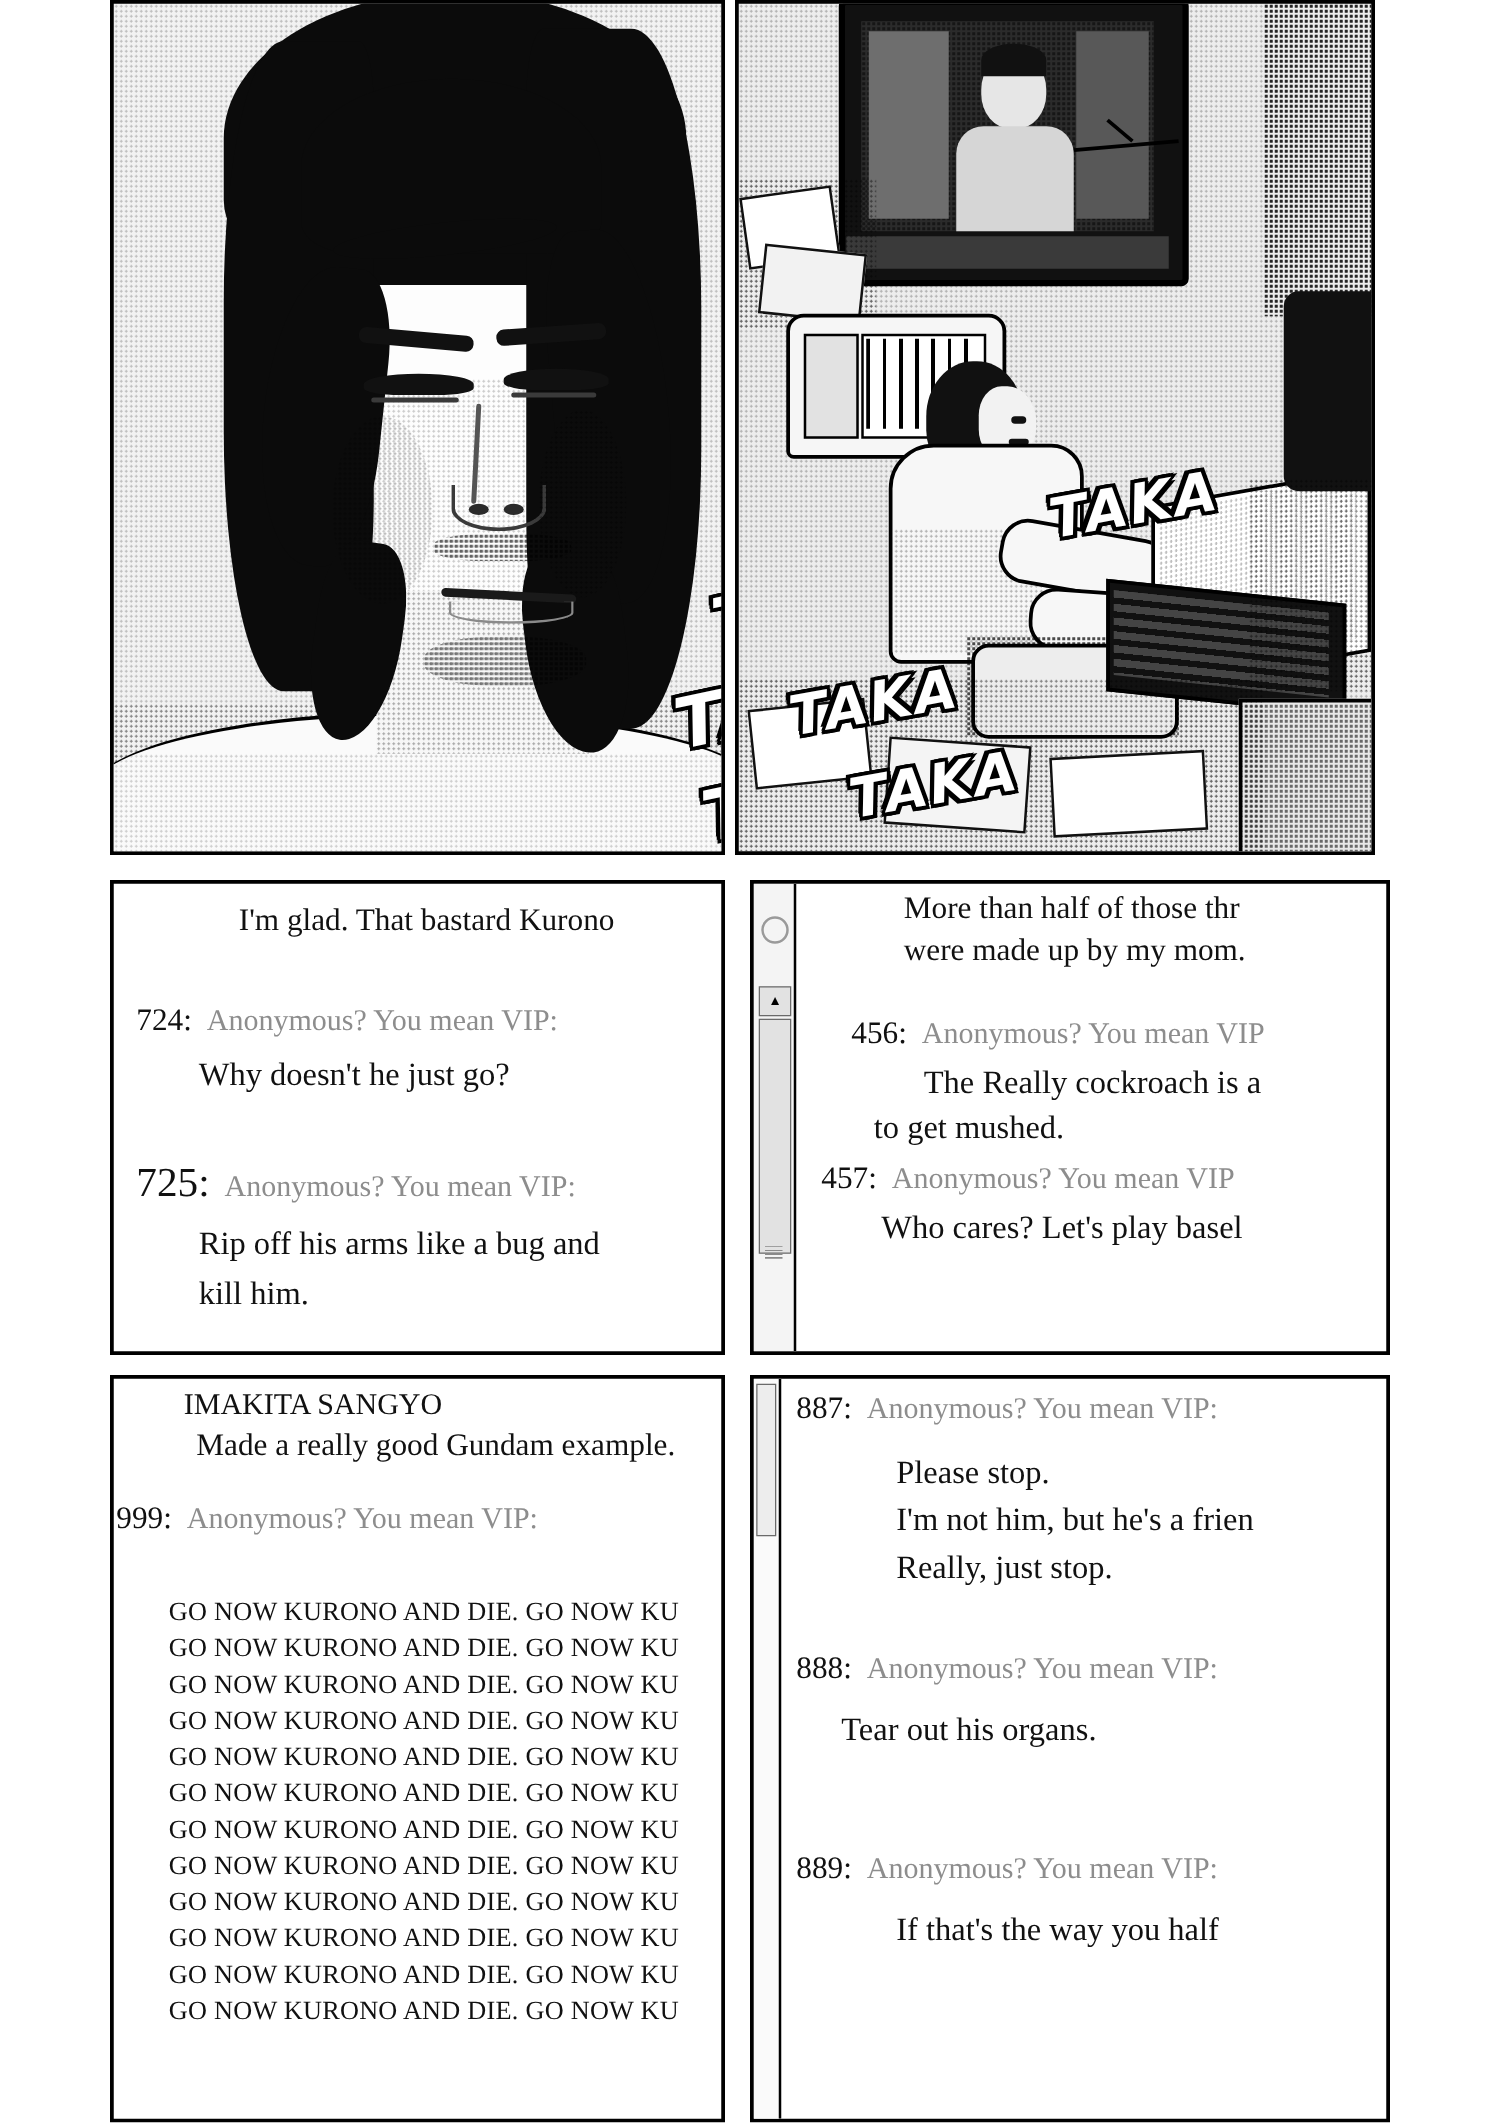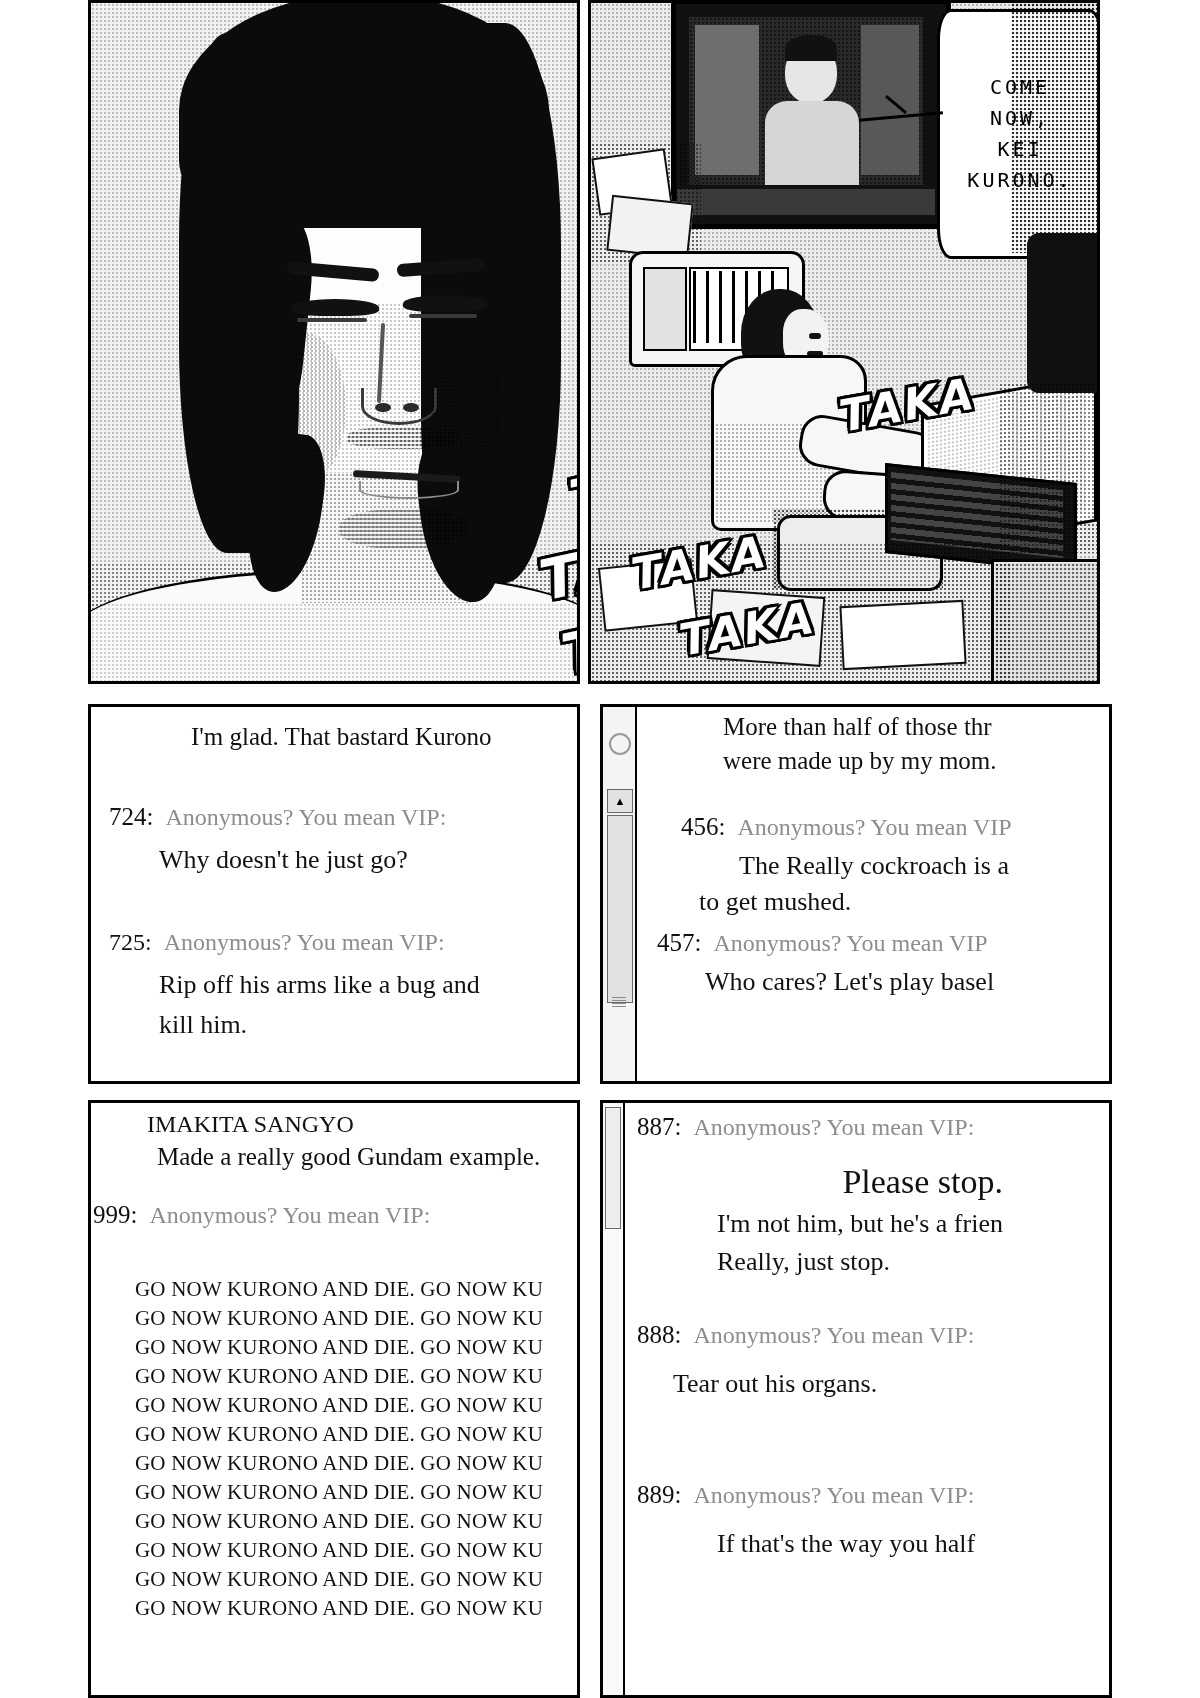--- a/index.html
+++ b/index.html
@@ -231,26 +231,20 @@
         <div class="tone dense" style="left:0;top:0;width:100%;height:100%;opacity:.5;"></div>
 
         <div style="position:absolute;left:96px;top:24px;width:52px;height:62px;background:#e6e6e6;border-radius:50% 50% 45% 45%;"></div>
         <div style="position:absolute;left:96px;top:18px;width:52px;height:26px;background:#111;border-radius:50% 50% 0 0;"></div>
         <div style="position:absolute;left:76px;top:84px;width:94px;height:86px;background:#d6d6d6;border-radius:22px 22px 0 0;"></div>
         <div style="position:absolute;left:6px;top:8px;width:64px;height:150px;background:#6e6e6e;"></div>
         <div style="position:absolute;left:172px;top:8px;width:58px;height:150px;background:#585858;"></div>
       </div>
       <div style="position:absolute;left:86px;top:186px;width:258px;height:26px;background:#3a3a3a;"></div>
 
-      <div class="balloon" style="left:346px;top:6px;width:160px;height:244px;">
-        <div class="btxt">COME
-NOW,
-KEI
-KURONO.</div>
-      </div>
 
       <div style="position:absolute;left:268px;top:112px;width:84px;height:3px;background:#000;transform:rotate(-5deg);"></div>
       <div style="position:absolute;left:292px;top:100px;width:26px;height:3px;background:#000;transform:rotate(40deg);"></div>
 
       <div class="tone" style="left:0;top:140px;width:110px;height:120px;opacity:.45;"></div>
       <div style="position:absolute;left:4px;top:150px;width:70px;height:54px;background:#fff;border:2px solid #111;transform:rotate(-8deg);"></div>
       <div style="position:absolute;left:18px;top:196px;width:78px;height:52px;background:#f2f2f2;border:2px solid #111;transform:rotate(6deg);"></div>
 
       <div style="position:absolute;left:38px;top:248px;width:170px;height:110px;background:#f6f6f6;border:3px solid #000;border-radius:14px 14px 6px 6px;"></div>
       <div style="position:absolute;left:52px;top:264px;width:40px;height:80px;background:#e2e2e2;border:2px solid #000;"></div>
@@ -302,21 +296,21 @@
       <div style="position:absolute;left:18px;top:96px;">
         <div class="line">
           <span class="post-num" style="font-size:25px;">724:</span>
           <span class="handle" style="font-size:24px;margin-left:8px;">Anonymous? You mean VIP:</span>
         </div>
         <div class="line body-txt" style="font-size:26px;margin:14px 0 0 50px;">Why doesn't he just go?</div>
       </div>
 
       <div style="position:absolute;left:18px;top:222px;">
         <div class="line">
-          <span class="post-num" style="font-size:24px;">725:</span>
+          <span class="post-num" style="font-size:33px;">725:</span>
           <span class="handle" style="font-size:24px;margin-left:8px;">Anonymous? You mean VIP:</span>
         </div>
         <div class="line body-txt" style="font-size:26px;margin:14px 0 0 50px;">Rip off his arms like a bug and</div>
         <div class="line body-txt" style="font-size:26px;margin:10px 0 0 50px;">kill him.</div>
       </div>
     </div>
   </div>
 
   <div class="panel bbs" id="panel-bbs-right">
 
@@ -382,21 +376,21 @@
       <div class="scroll-thumb" style="left:2px;width:14px;top:4px;height:120px;background:#ededed;"></div>
     </div>
 
     <div style="position:absolute;left:30px;top:0;right:0;bottom:0;">
 
       <div style="position:absolute;left:4px;top:10px;">
         <div class="line">
           <span class="post-num" style="font-size:25px;">887:</span>
           <span class="handle" style="font-size:24px;margin-left:8px;">Anonymous? You mean VIP:</span>
         </div>
-        <div class="line body-txt" style="font-size:34px;margin:22px 0 0 80px;text-align:right;">Please stop.</div>
+        <div class="line body-txt" style="font-size:26px;margin:22px 0 0 80px;">Please stop.</div>
         <div class="line body-txt" style="font-size:26px;margin:8px 0 0 80px;">I'm not him, but he's a frien</div>
         <div class="line body-txt" style="font-size:26px;margin:8px 0 0 80px;">Really, just stop.</div>
       </div>
 
       <div style="position:absolute;left:4px;top:218px;">
         <div class="line">
           <span class="post-num" style="font-size:25px;">888:</span>
           <span class="handle" style="font-size:24px;margin-left:8px;">Anonymous? You mean VIP:</span>
         </div>
         <div class="line body-txt" style="font-size:26px;margin:20px 0 0 36px;">Tear out his organs.</div>

